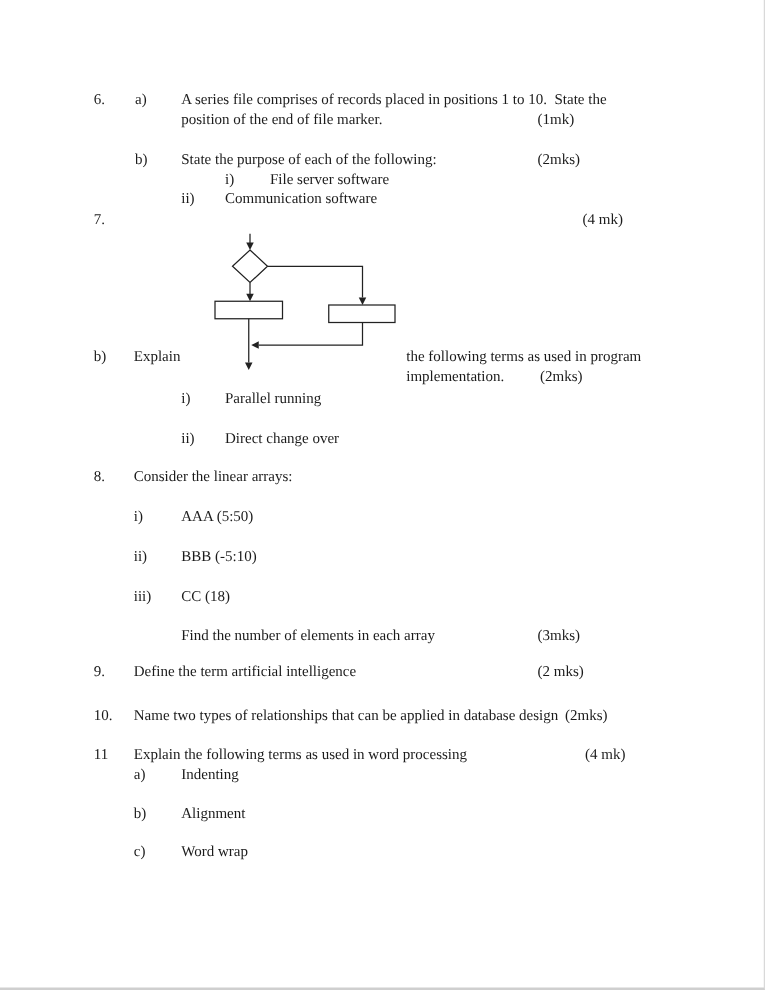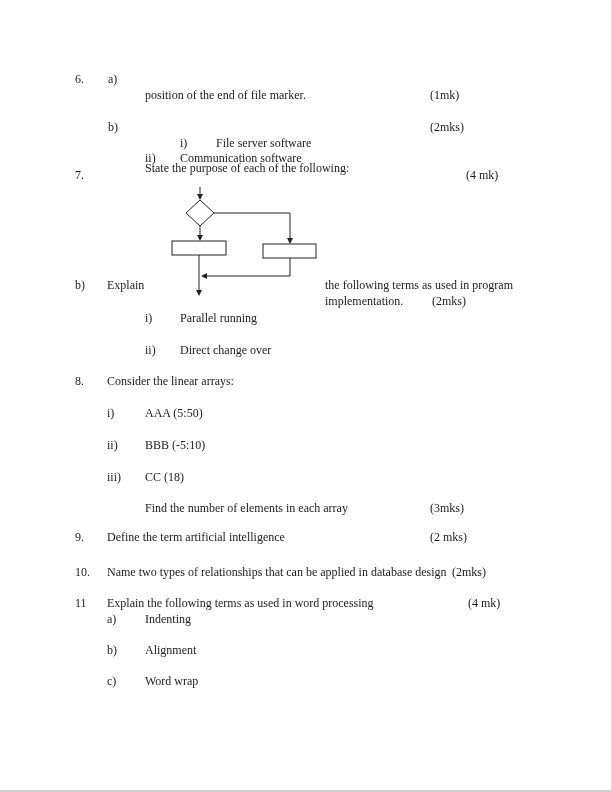--- a/index.html
+++ b/index.html
@@ -33,25 +33,26 @@
     stroke-width: 1;
   }
 </style>
 </head>
 <body>
 
 <div class="page">
 
   <span class="line" style="left:75px;  top:72px;">6.</span>
   <span class="line" style="left:108px; top:72px;">a)</span>
+  <span class="line" style="left:145px; top:72px;">A series file comprises of records placed in positions 1 to 10.  State the</span>
   <span class="line" style="left:145px; top:88px;">position of the end of file marker.</span>
   <span class="line" style="left:430px; top:88px;">(1mk)</span>
 
   <span class="line" style="left:108px; top:120px;">b)</span>
-  <span class="line" style="left:145px; top:120px;margin-top:41px;">State the purpose of each of the following:</span>
+  <span class="line" style="left:145px; top:120px;">State the purpose of each of the following:</span>
   <span class="line" style="left:430px; top:120px;">(2mks)</span>
   <span class="line" style="left:180px; top:136px;">i)</span>
   <span class="line" style="left:216px; top:136px;">File server software</span>
   <span class="line" style="left:145px; top:151px;">ii)</span>
   <span class="line" style="left:180px; top:151px;">Communication software</span>
 
   <span class="line" style="left:75px;  top:168px;">7.</span>
   <span class="line" style="left:466px; top:168px;">(4 mk)</span>
 
   <svg class="flowchart" style="left:160px; top:186px;" width="170" height="115" viewBox="0 0 170 115">

